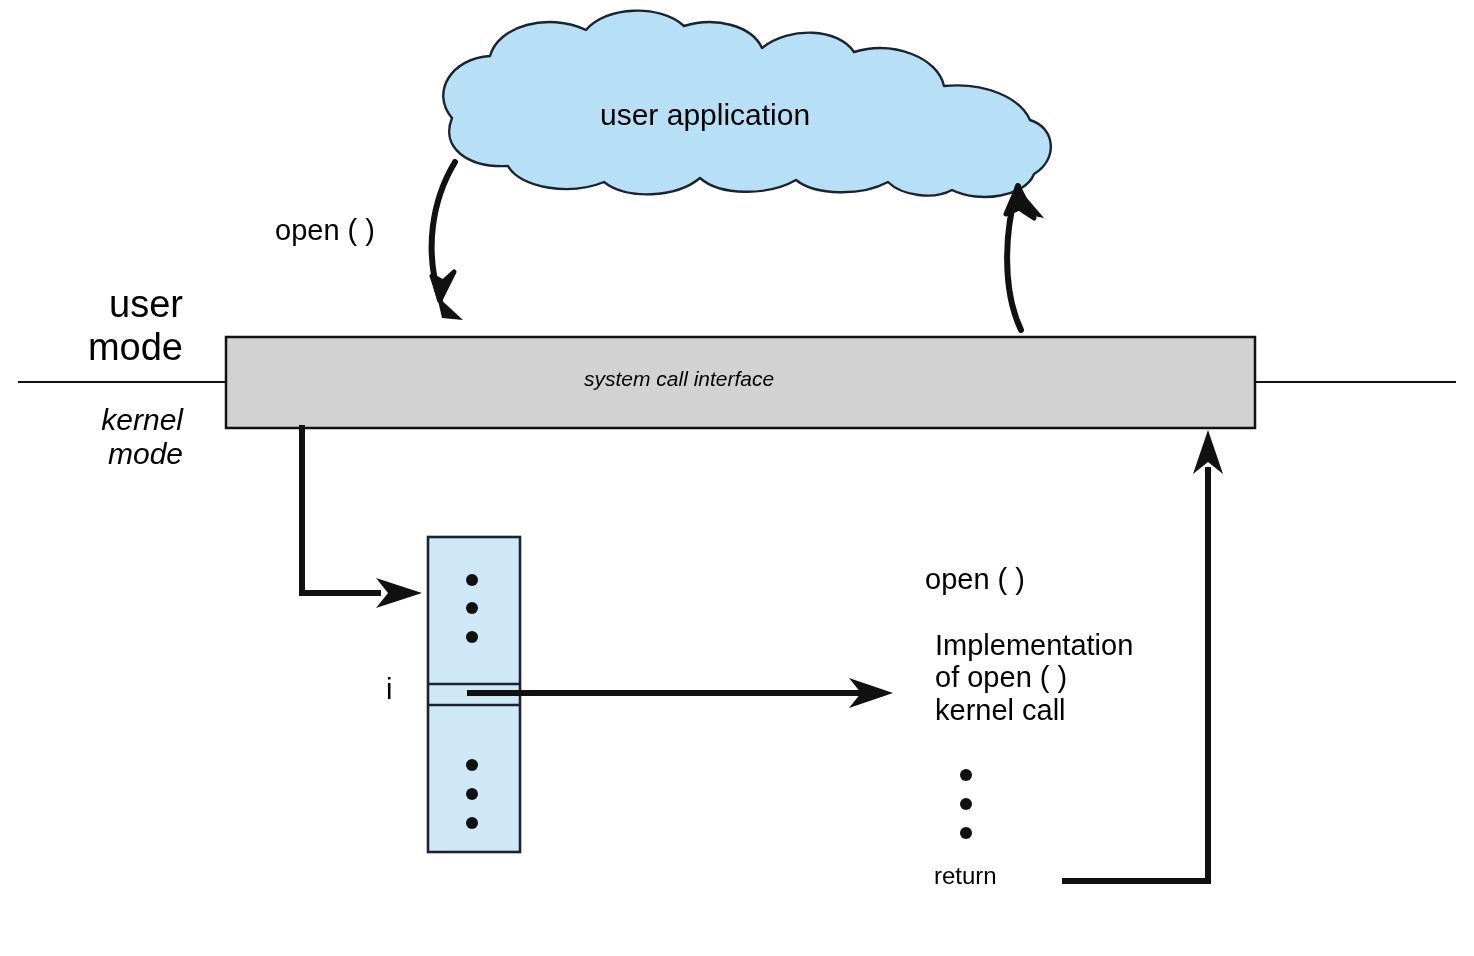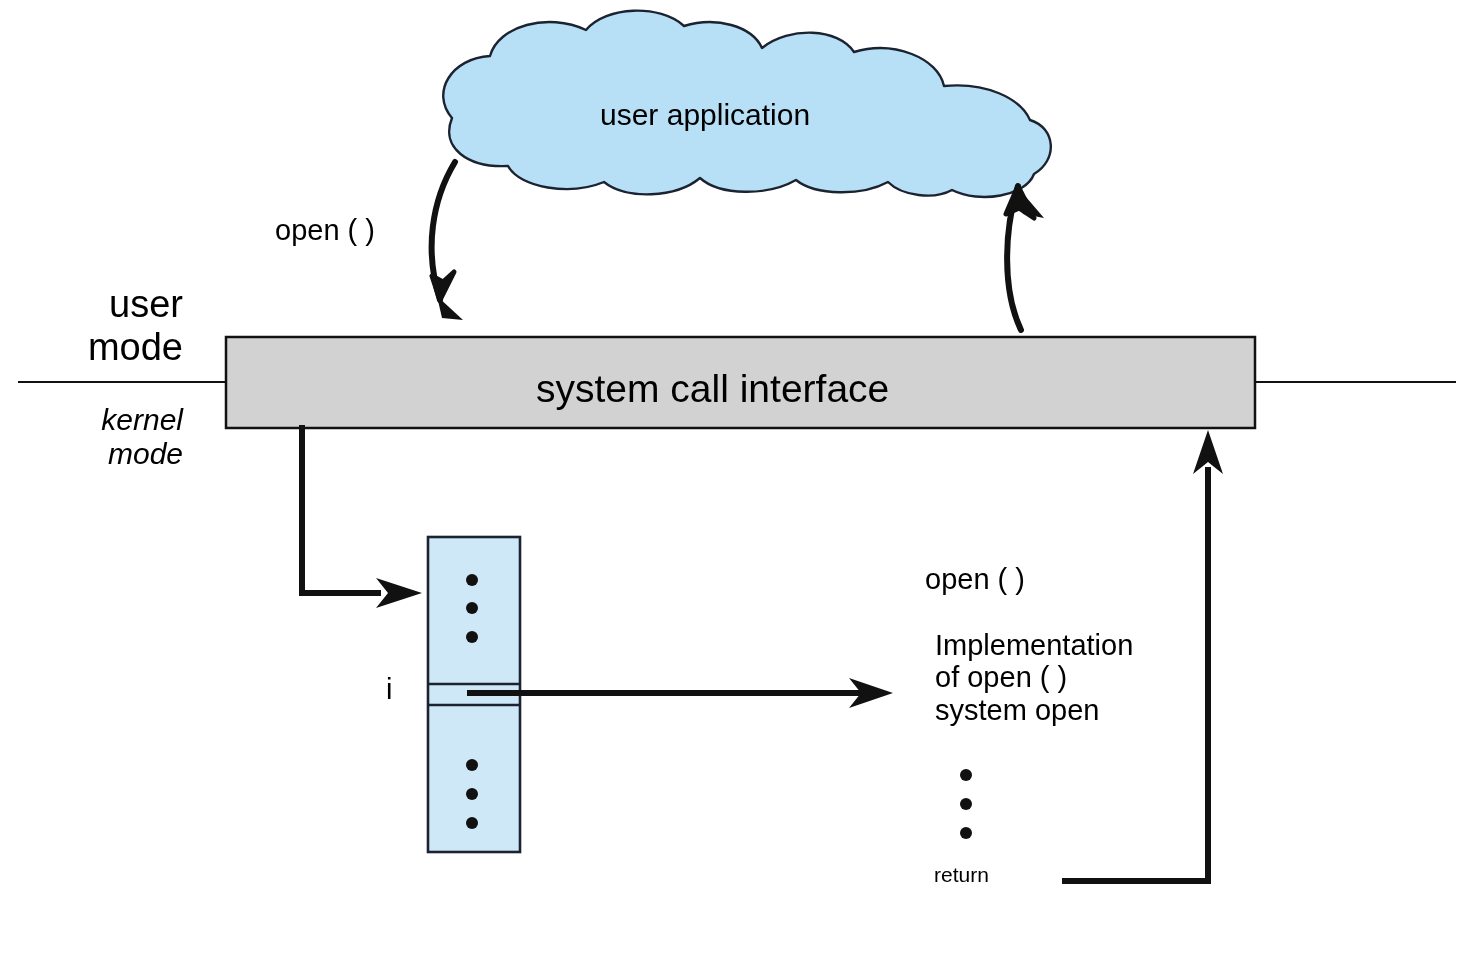--- a/index.html
+++ b/index.html
@@ -31,22 +31,23 @@
     color: #000000;
     font-family: "Liberation Sans", sans-serif;
     white-space: pre;
     line-height: 1.12;
   }
   #label-user-application {
     left: 600px; top: 98px;
     font-size: 30px;
   }
   #label-sci {
-    left: 536px; top: 367px;
-    font-size: 39px;
+    left: 584px; top: 367px;
+    font-size: 21px;
+    font-style: italic;
   }
   #label-open-call {
     left: 275px; top: 214px;
     font-size: 29px;
   }
   #label-user-mode {
     left: 20px; top: 283px;
     width: 163px;
     text-align: right;
     font-size: 38px;
@@ -65,21 +66,21 @@
   #label-open-impl-title {
     left: 925px; top: 563px;
     font-size: 29px;
   }
   #label-open-impl-body {
     left: 935px; top: 629px;
     font-size: 29px;
   }
   #label-return {
     left: 934px; top: 863px;
-    font-size: 21px;
+    font-size: 24px;
   }
 </style>
 </head>
 <body>
 
 <div id="diagram-root">
 
   <svg class="layer" viewBox="0 0 1474 956" xmlns="http://www.w3.org/2000/svg">
 
     <line x1="18" y1="382" x2="228" y2="382" stroke="#111111" stroke-width="2"></line>
@@ -165,17 +166,17 @@
 
   <div class="lbl" id="label-kernel-mode">kernel
 mode</div>
 
   <div class="lbl" id="label-table-index">i</div>
 
   <div class="lbl" id="label-open-impl-title">open ( )</div>
 
   <div class="lbl" id="label-open-impl-body">Implementation
 of open ( )
-system open</div>
+kernel call</div>
 
   <div class="lbl" id="label-return">return</div>
 
 </div>
 
 </body></html>

